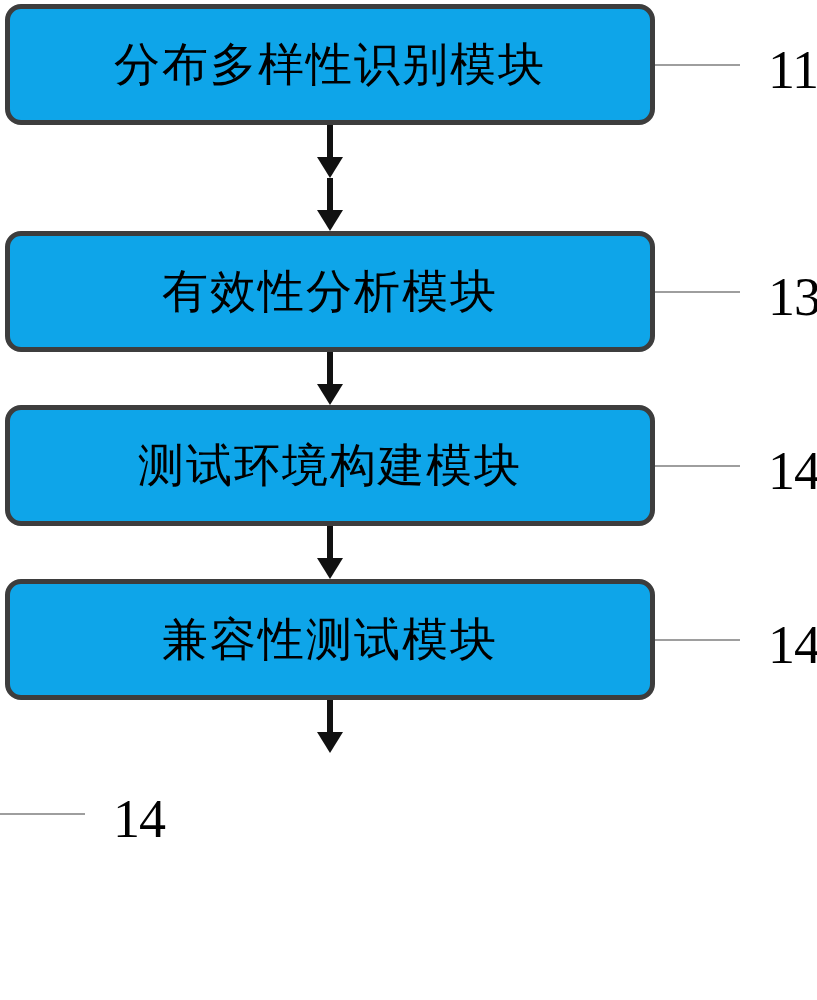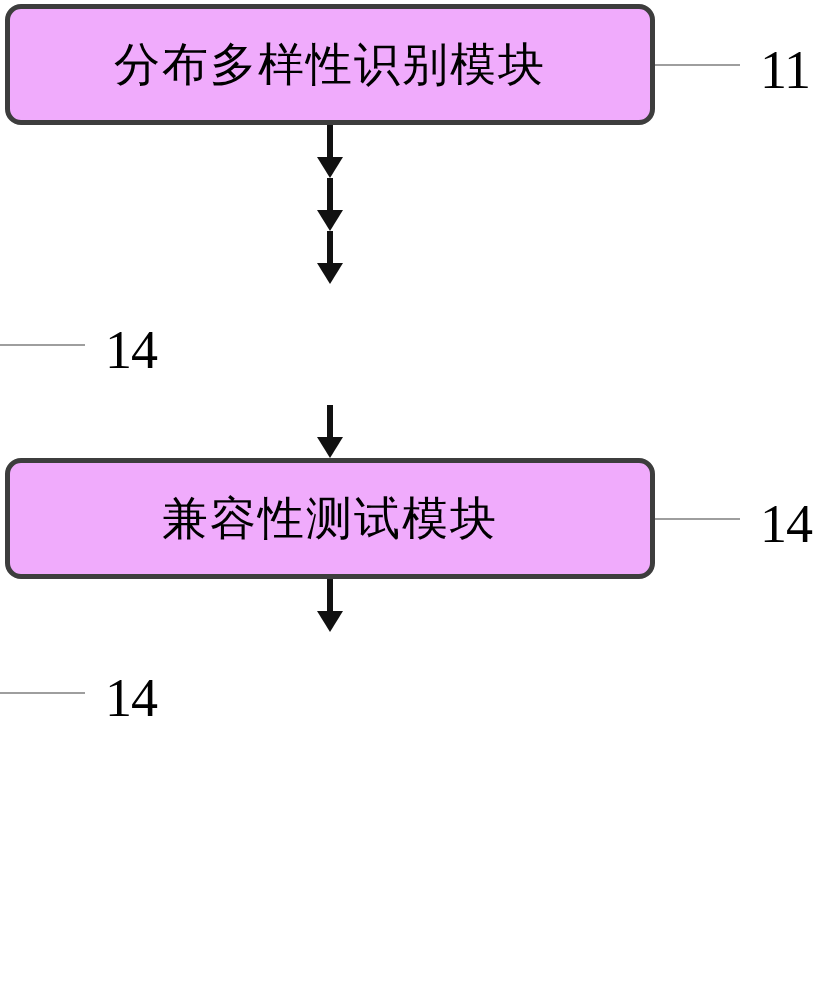--- a/index.html
+++ b/index.html
@@ -15,41 +15,41 @@
     padding-top: 4px;
   }
   .module-row {
     display: flex;
     align-items: center;
     height: 121px;
   }
   .module-box {
     width: 650px; height: 121px;
     margin-left: 5px;
-    background: #f0abfc;
+    background: #0ea5e9;
     border: 5px solid #3d3d3d;
     border-radius: 16px;
     display: flex;
     align-items: center;
     justify-content: center;
     flex-shrink: 0;
   }
   .module-label {
     font-size: 46px;
     letter-spacing: 2px;
     color: #000000;
     white-space: nowrap;
   }
   .ref-line {
     width: 85px; height: 2px;
     background: #9e9e9e;
     flex-shrink: 0;
   }
   .ref-num {
-    margin-left: 20px;
+    margin-left: 28px;
     margin-top: 10px;
     font-size: 54px;
     letter-spacing: -1px;
     color: #000000;
     line-height: 1;
     flex: 1;
   }
   .arrow-row {
     height: 53px;
     position: relative;
@@ -98,29 +98,39 @@
   </div>
 
 
   <div class="arrow-row">
     <div class="down-arrow">
       <div class="shaft"></div>
       <div class="head"></div>
     </div>
   </div>
 
+  <div class="module-row">
+    <div class="module-box">
+      <span class="module-label">有效性分析模块</span>
+    </div>
+    <div class="ref-line"></div>
+    <div class="ref-num">13</div>
+  </div>
 
   <div class="arrow-row">
     <div class="down-arrow">
       <div class="shaft"></div>
       <div class="head"></div>
     </div>
   </div>
 
   <div class="module-row">
+    <div class="module-box">
+      <span class="module-label">测试环境构建模块</span>
+    </div>
     <div class="ref-line"></div>
     <div class="ref-num">14</div>
   </div>
 
   <div class="arrow-row">
     <div class="down-arrow">
       <div class="shaft"></div>
       <div class="head"></div>
     </div>
   </div>

